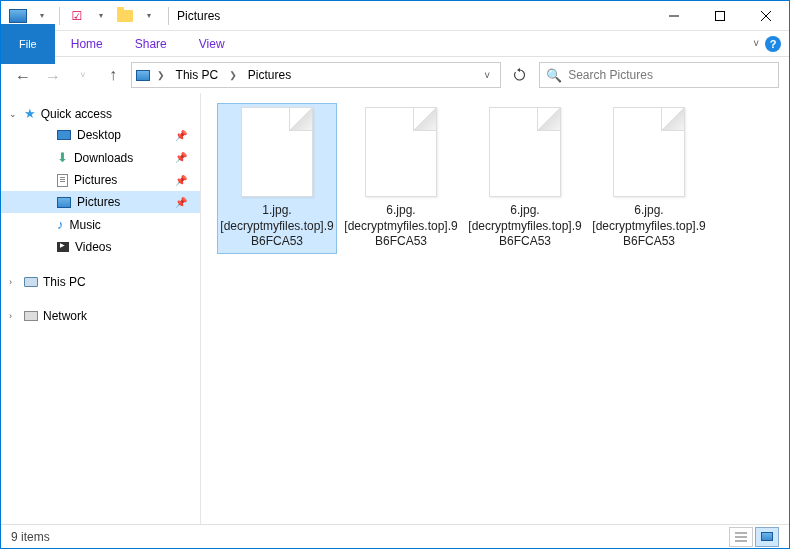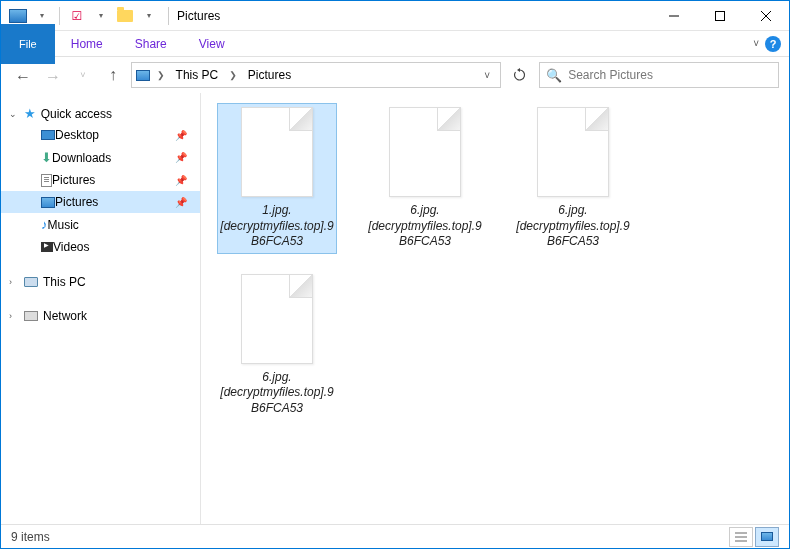--- a/index.html
+++ b/index.html
@@ -38,37 +38,37 @@
 .search-glyph { font-size: 13px; color: #888; }
 
 
 .body { display: flex; height: calc(100% - 30px - 26px - 36px - 24px); }
 
 
 .sidebar { width: 200px; border-right: 1px solid #e5e5e5; padding-top: 10px; overflow: hidden; }
 .side-group { margin-bottom: 14px; }
 .side-header { display: flex; align-items: center; gap: 5px; font-size: 12px; padding: 3px 10px 3px 20px; }
 .side-header .caret { font-size: 9px; color: #555; margin-left: -12px; width: 10px; }
-.side-item { display: flex; align-items: center; gap: 0; font-size: 12px; padding: 4px 10px 4px 40px; position: relative; }
+.side-item { display: flex; align-items: center; gap: 6px; font-size: 12px; padding: 4px 10px 4px 56px; position: relative; }
 .side-item.active { background: #cde8ff; }
 .pin { position: absolute; right: 12px; font-size: 10px; color: #777; }
 .star { color: #2e9be6; font-size: 13px; }
 .desk-icon { width: 14px; height: 10px; background: #3c8fd4; border: 1px solid #1a5a9a; }
 .dl-icon { color: #4a8; font-size: 13px; }
 .doc-icon { width: 11px; height: 13px; background: #fff; border: 1px solid #888; position: relative; }
 .doc-icon::after { content: ""; position: absolute; top: 2px; left: 2px; right: 2px; height: 1px; background: #888; box-shadow: 0 2px 0 #888, 0 4px 0 #888; }
 .pic-icon { width: 14px; height: 11px; background: linear-gradient(#6cb5e8, #3a8cd4); border: 1px solid #1a5a9a; }
 .music-icon { color: #1e88e5; font-size: 13px; }
 .vid-icon { width: 12px; height: 10px; background: #333; position: relative; }
 .vid-icon::after { content: "▶"; position: absolute; font-size: 6px; color: #fff; left: 3px; top: -1px; }
 .pc-icon { width: 14px; height: 10px; background: #cde; border: 1px solid #58a; border-radius: 1px; }
 .net-icon { width: 14px; height: 10px; background: #ddd; border: 1px solid #888; }
 
 
-.content { flex: 1; padding: 10px 16px; display: flex; flex-wrap: wrap; align-content: flex-start; gap: 16px 28px; overflow: auto; font-style: italic; }
+.content { flex: 1; padding: 10px 16px; display: flex; flex-wrap: wrap; align-content: flex-start; gap: 16px 4px; overflow: auto; }
 .file-tile { width: 120px; display: flex; flex-direction: column; align-items: center; text-align: center; font-size: 12px; color: #222; padding: 4px; }
 .file-tile.selected { background: #cde8ff; border: 1px solid #8ac2eb; padding: 3px; }
 .file-thumb { width: 72px; height: 90px; background: #fff; border: 1px solid #ddd; margin-bottom: 6px; position: relative; box-shadow: 1px 1px 2px rgba(0,0,0,0.08); }
 .file-thumb::after { content: ""; position: absolute; top: 0; right: 0; width: 22px; height: 22px; background: linear-gradient(135deg, #fff 0%, #fff 48%, #e0e0e0 50%, #f4f4f4 100%); border-left: 1px solid #ddd; border-bottom: 1px solid #ddd; }
 .file-name { line-height: 1.3; word-wrap: break-word; max-width: 118px; }
 
 
 .statusbar { height: 24px; border-top: 1px solid #e1e1e1; display: flex; align-items: center; padding: 0 10px; font-size: 12px; color: #444; }
 .view-toggles { margin-left: auto; display: flex; gap: 2px; }
 .view-btn { width: 24px; height: 20px; border: 1px solid #ccc; display: flex; align-items: center; justify-content: center; font-size: 11px; }

